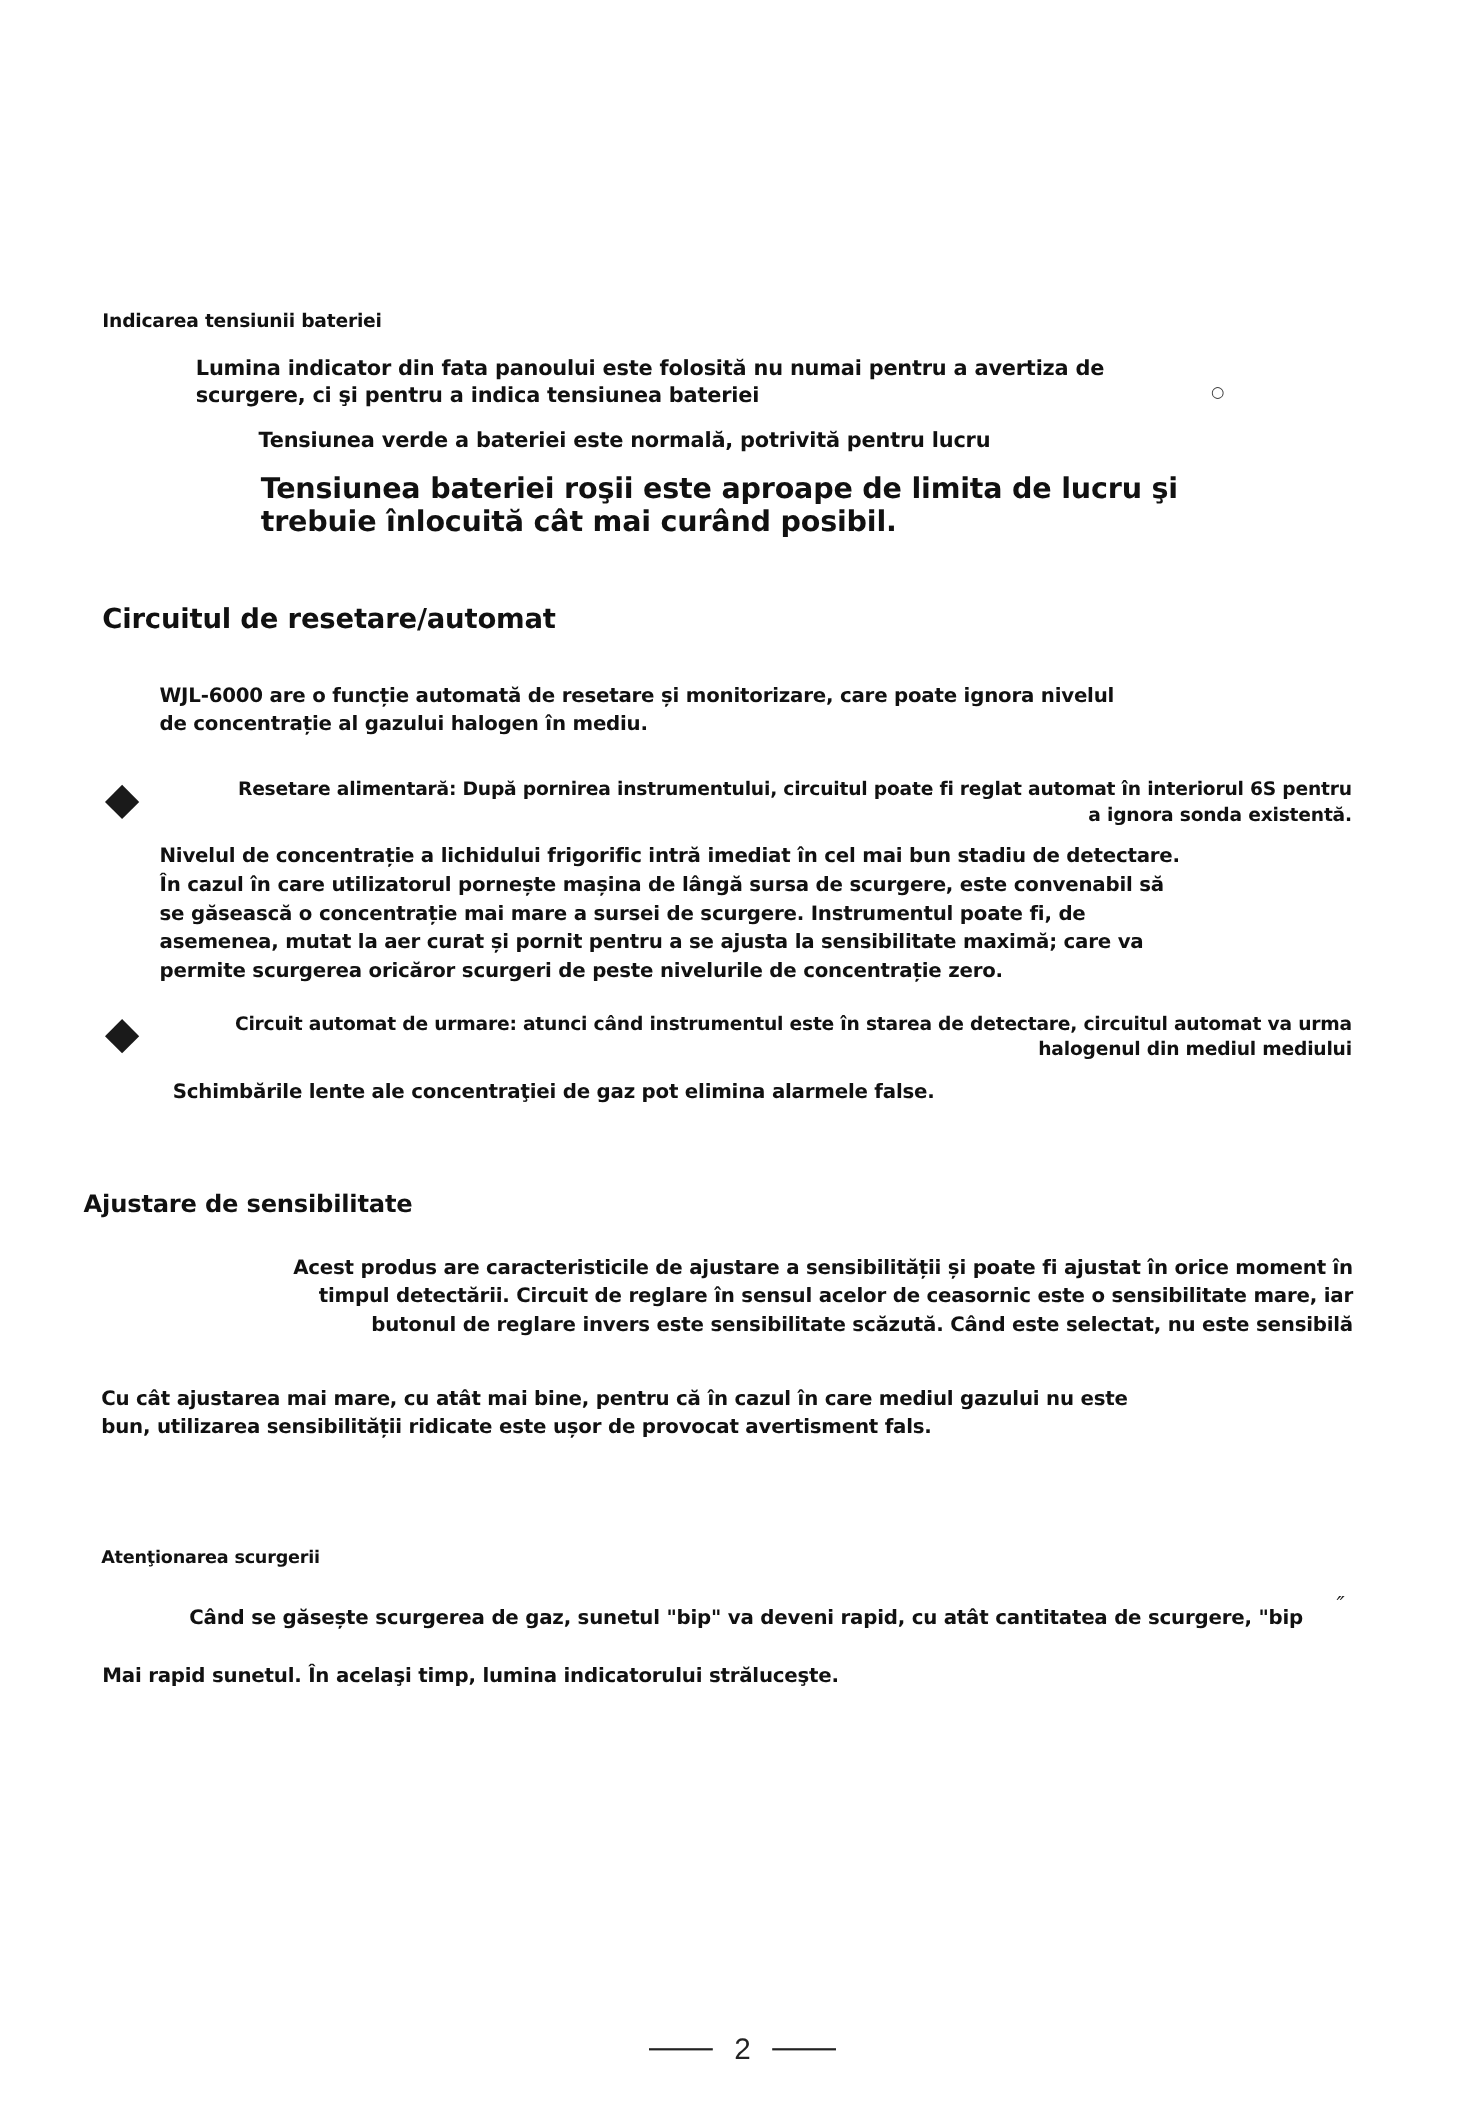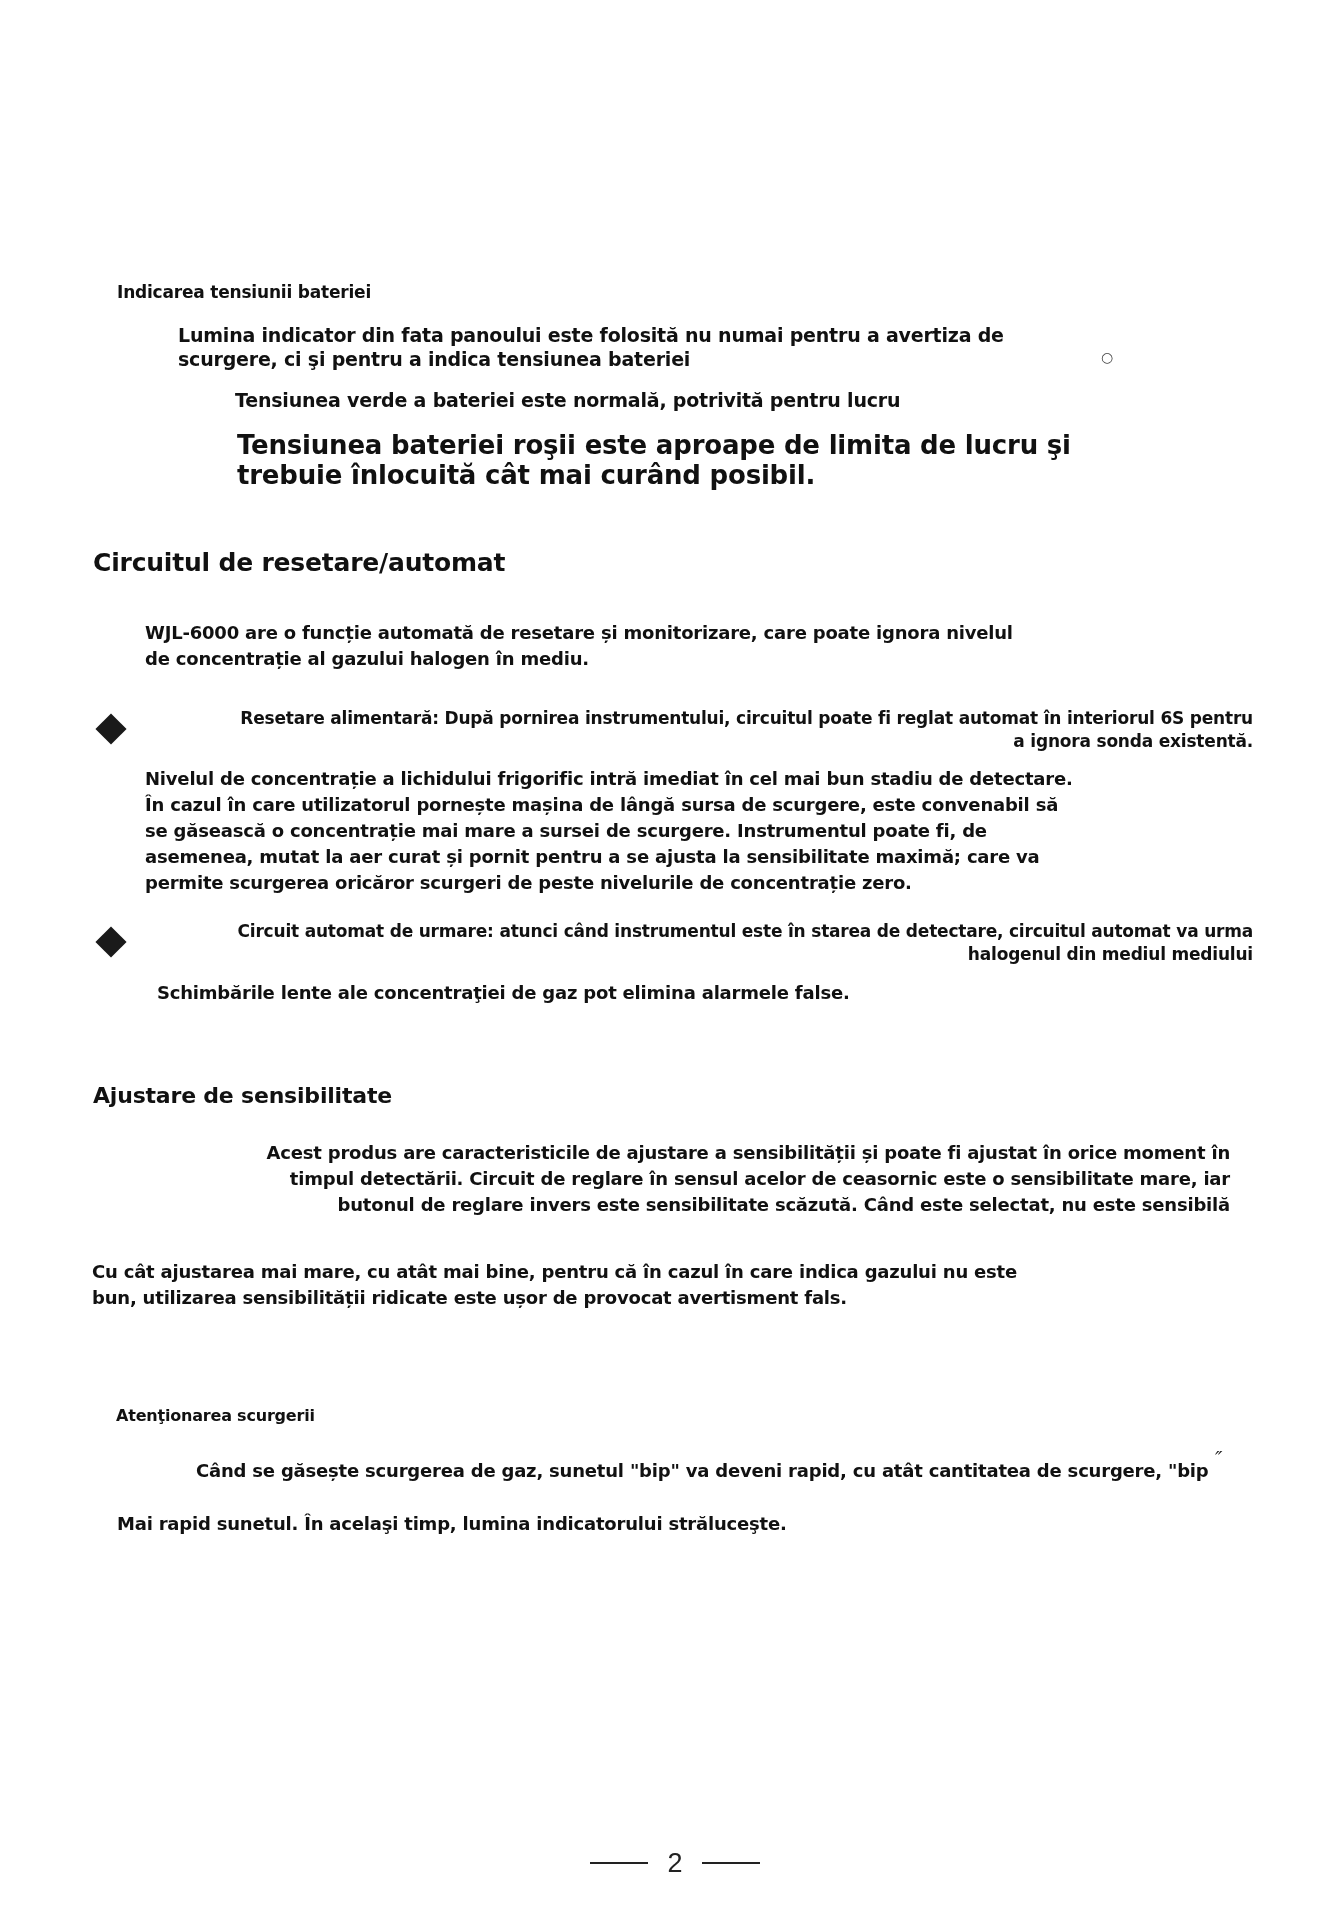--- a/index.html
+++ b/index.html
@@ -2,21 +2,21 @@
 <html><head>
 <meta charset="utf-8">
 <style>
   html, body { margin: 0; padding: 0; background: #ffffff; }
   body {
     width: 1326px; height: 1920px; position: relative; overflow: hidden;
     font-family: "DejaVu Sans", "Liberation Sans", sans-serif;
     color: #111111; font-weight: bold;
   }
   .t { position: absolute; white-space: nowrap; margin: 0; letter-spacing: -0.2px; }
-  .small { font-size: 17px; margin-left: 24px; }
+  .small { font-size: 17px; }
   .body19 { font-size: 19px; line-height: 25px; }
   .body20 { font-size: 18px; line-height: 26px; }
   .big { font-size: 26px; line-height: 30px; }
   .h2 { font-size: 25px; }
   .right { text-align: right; }
   .diamond {
     position: absolute; width: 22px; height: 22px; background: #1a1a1a;
     transform: rotate(45deg);
   }
   .page-num {
@@ -51,26 +51,26 @@
 <div class="t body20" style="left:145px; top:818px;">se găsească o concentrație mai mare a sursei de scurgere. Instrumentul poate fi, de</div>
 <div class="t body20" style="left:145px; top:844px;">asemenea, mutat la aer curat și pornit pentru a se ajusta la sensibilitate maximă; care va</div>
 <div class="t body20" style="left:145px; top:870px;">permite scurgerea oricăror scurgeri de peste nivelurile de concentrație zero.</div>
 
 <div class="diamond" style="left:100px; top:931px;"></div>
 <div class="t small right" style="left:149px; width:1080px; top:920px; line-height:23px;">Circuit automat de urmare: atunci când instrumentul este în starea de detectare, circuitul automat va urma</div>
 <div class="t small right" style="left:149px; width:1080px; top:943px; line-height:23px;">halogenul din mediul mediului</div>
 
 <div class="t body20" style="left:145px; top:980px;margin-left:12px;">Schimbările lente ale concentraţiei de gaz pot elimina alarmele false.</div>
 
-<div class="t body20" style="left:93px; top:1083px; font-size:22px;">Ajustare de sensibilitate</div>
+<div class="t body20" style="left:76px; top:1083px; font-size:22px;">Ajustare de sensibilitate</div>
 <div class="t body20 right" style="left:100px; width:1130px; top:1140px;">Acest produs are caracteristicile de ajustare a sensibilității și poate fi ajustat în orice moment în</div>
 <div class="t body20 right" style="left:100px; width:1130px; top:1166px;">timpul detectării. Circuit de reglare în sensul acelor de ceasornic este o sensibilitate mare, iar</div>
 <div class="t body20 right" style="left:100px; width:1130px; top:1192px;">butonul de reglare invers este sensibilitate scăzută. Când este selectat, nu este sensibilă</div>
 
-<div class="t body20" style="left:92px; top:1259px;">Cu cât ajustarea mai mare, cu atât mai bine, pentru că în cazul în care indica gazului nu este</div>
+<div class="t body20" style="left:92px; top:1259px;">Cu cât ajustarea mai mare, cu atât mai bine, pentru că în cazul în care mediul gazului nu este</div>
 <div class="t body20" style="left:92px; top:1285px;">bun, utilizarea sensibilității ridicate este ușor de provocat avertisment fals.</div>
 
 <div class="t small" style="left:92px; top:1406px; font-size:16px;">Atenţionarea scurgerii</div>
 <div class="t small" style="left:172px; top:1460px; font-size:18px;">Când se găsește scurgerea de gaz, sunetul "bip" va deveni rapid, cu atât cantitatea de scurgere, "bip</div>
 <div class="mark" style="left:1215px; top:1446px; font-size:20px; font-style:italic; color:#222;">″</div>
 <div class="t small" style="left:93px; top:1513px; font-size:18px;">Mai rapid sunetul. În acelaşi timp, lumina indicatorului străluceşte.</div>
 
 <div class="page-num">
   <span class="rule"></span>
   <span>2</span>

